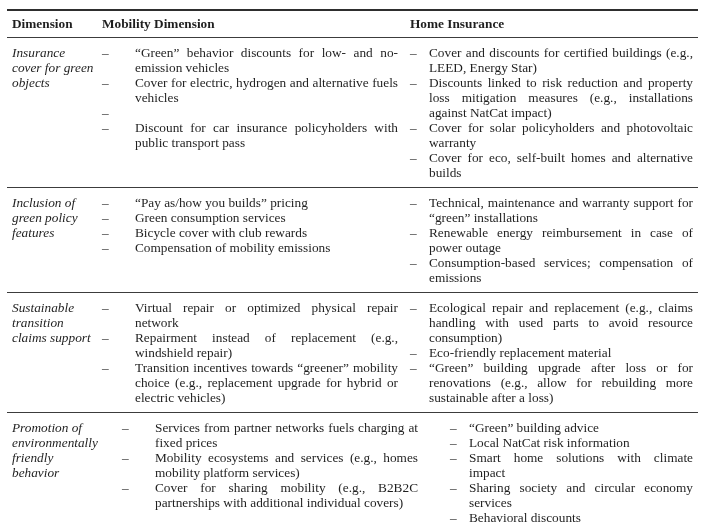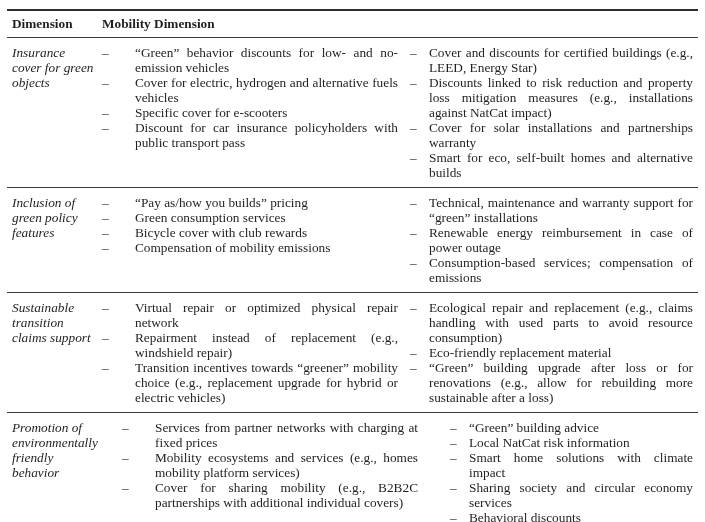--- a/index.html
+++ b/index.html
@@ -39,60 +39,60 @@
   .item-text { flex: 1 1 auto; text-align: justify; }
 </style>
 </head>
 <body>
 
 <div class="page">
   <div class="table">
     <div class="row header-row">
       <div class="cell h-dim">Dimension</div>
       <div class="cell h-mob">Mobility Dimension</div>
+      <div class="cell h-home">Home Insurance</div>
     </div>
     <div id="rows">
         <div class="row body-row">
           <div class="cell dim-cell">
             <div class="dim-text">Insurance cover for green objects</div>
           </div>
           <div class="cell list-cell mob">
             <div class="item">
               <span class="dash">–</span>
               <div class="item-text">“Green” behavior discounts for low- and no-emission vehicles</div>
             </div>
             <div class="item">
               <span class="dash">–</span>
               <div class="item-text">Cover for electric, hydrogen and alternative fuels vehicles</div>
             </div>
             <div class="item">
               <span class="dash">–</span>
-              <div class="item-text">Specific cover for e-scooters</div>
             </div>
             <div class="item">
               <span class="dash">–</span>
               <div class="item-text">Discount for car insurance policyholders with public transport pass</div>
             </div>
           </div>
           <div class="cell list-cell home">
             <div class="item">
               <span class="dash">–</span>
               <div class="item-text">Cover and discounts for certified buildings (e.g., LEED, Energy Star)</div>
             </div>
             <div class="item">
               <span class="dash">–</span>
               <div class="item-text">Discounts linked to risk reduction and property loss mitigation measures (e.g., installations against NatCat impact)</div>
             </div>
             <div class="item">
               <span class="dash">–</span>
-              <div class="item-text">Cover for solar installations and partnerships warranty</div>
-            </div>
-            <div class="item">
-              <span class="dash">–</span>
-              <div class="item-text">Smart for eco, self-built homes and alternative builds</div>
+              <div class="item-text">Cover for solar policyholders and photovoltaic warranty</div>
+            </div>
+            <div class="item">
+              <span class="dash">–</span>
+              <div class="item-text">Cover for eco, self-built homes and alternative builds</div>
             </div>
           </div>
         </div>
         <div class="row body-row">
           <div class="cell dim-cell">
             <div class="dim-text">Inclusion of green policy features</div>
           </div>
           <div class="cell list-cell mob">
             <div class="item">
               <span class="dash">–</span>
@@ -159,21 +159,21 @@
             </div>
           </div>
         </div>
         <div class="row body-row last">
           <div class="cell dim-cell">
             <div class="dim-text">Promotion of environmentally friendly behavior</div>
           </div>
           <div class="cell list-cell mob">
             <div class="item">
               <span class="dash">–</span>
-              <div class="item-text">Services from partner networks with charging at fixed prices</div>
+              <div class="item-text">Services from partner networks fuels charging at fixed prices</div>
             </div>
             <div class="item">
               <span class="dash">–</span>
               <div class="item-text">Mobility ecosystems and services (e.g., homes mobility platform services)</div>
             </div>
             <div class="item">
               <span class="dash">–</span>
               <div class="item-text">Cover for sharing mobility (e.g., B2B2C partnerships with additional individual covers)</div>
             </div>
           </div>

